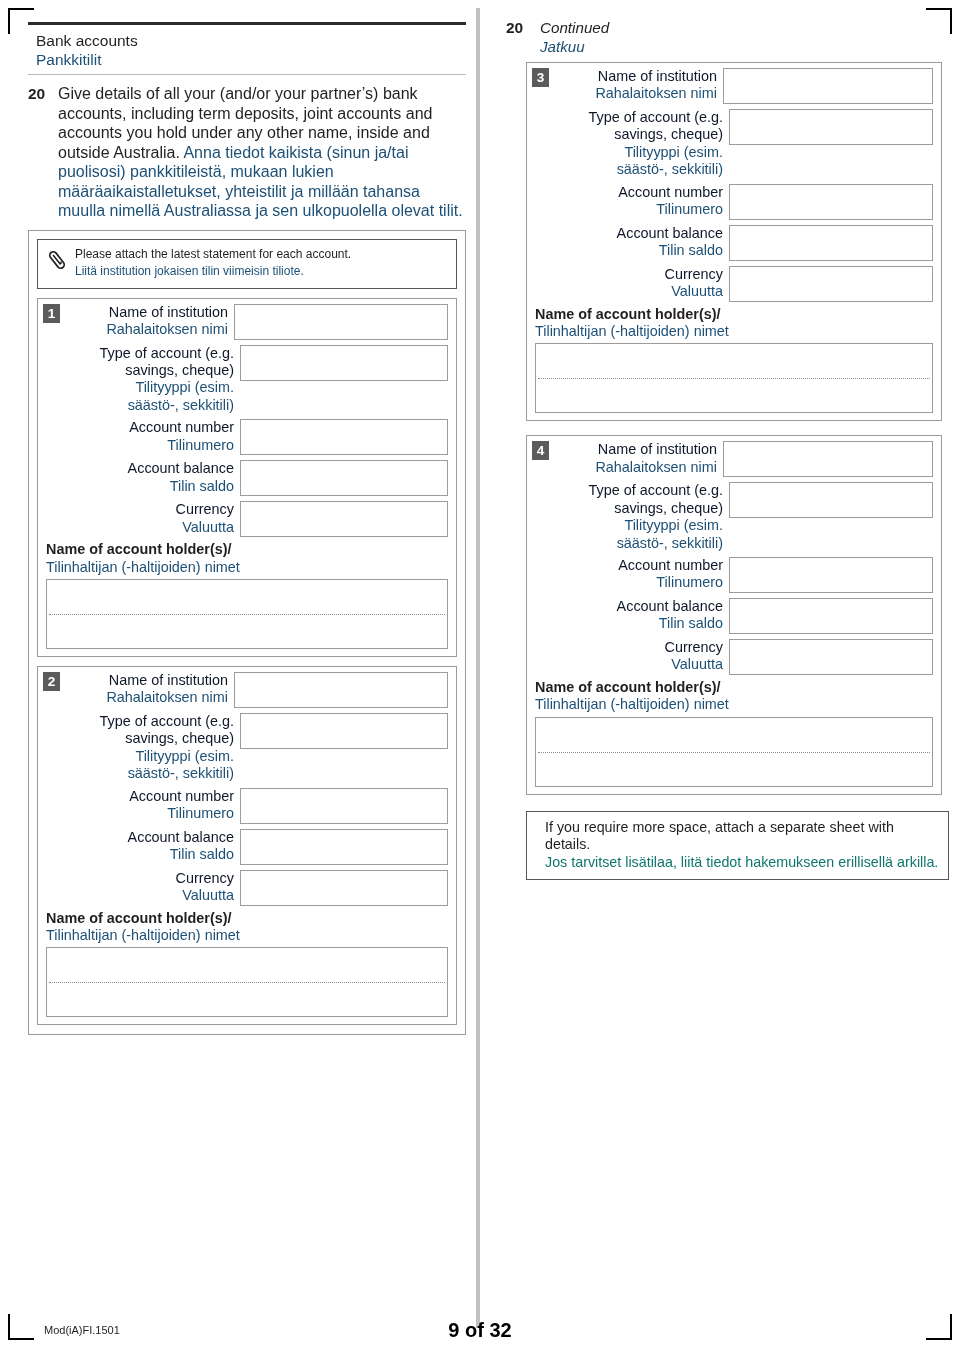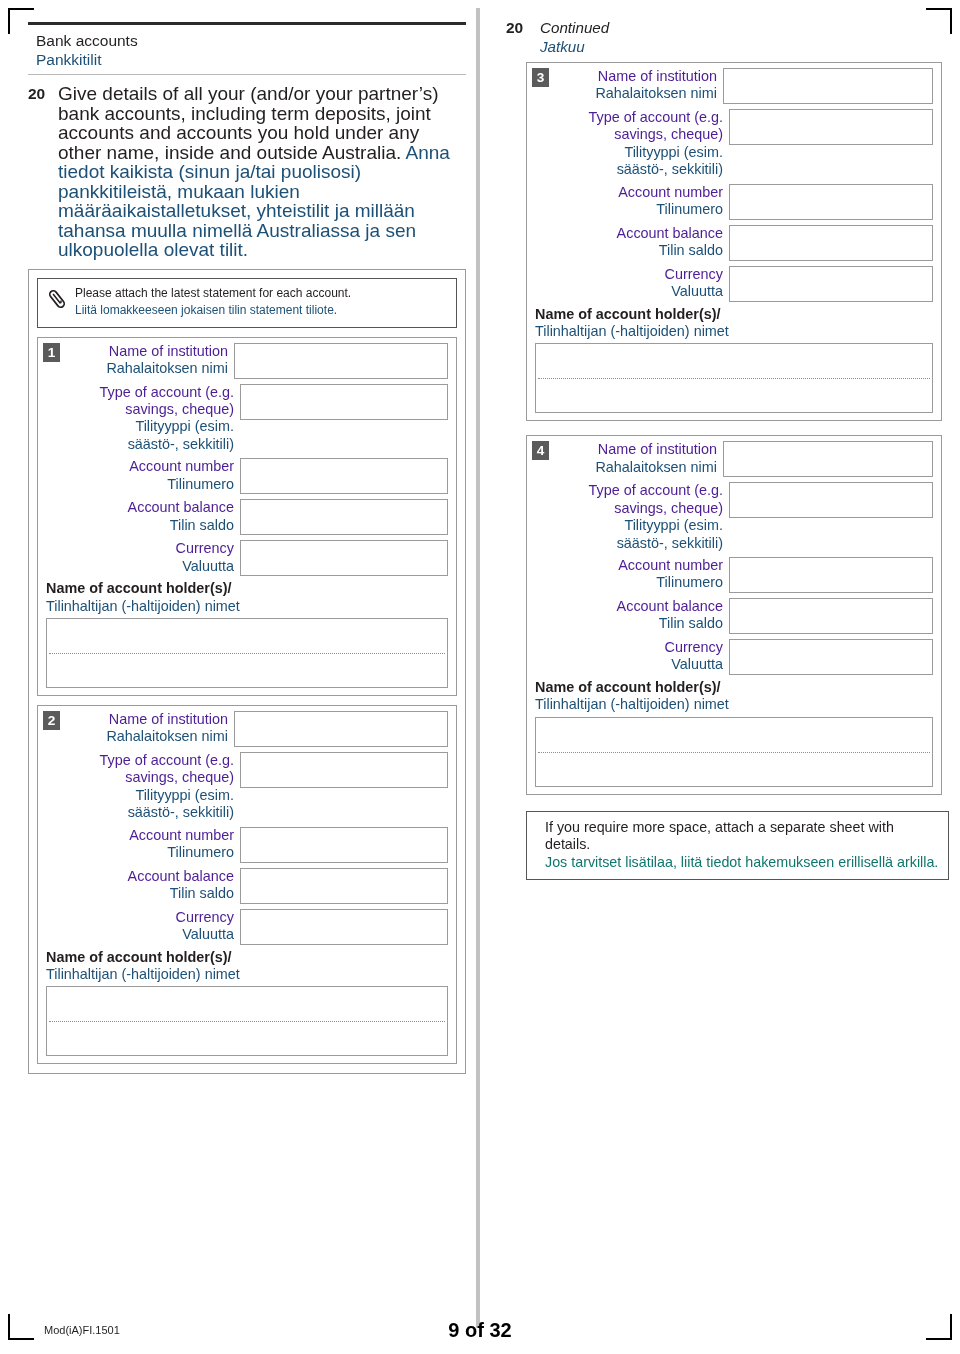--- a/index.html
+++ b/index.html
@@ -35,21 +35,21 @@
   
   .rule-thick{height:3px;background:#2b2b2b;width:100%;}
   .rule-thin{height:1px;background:#b9b9b9;width:100%;}
   .sec-head{padding:6px 0 5px 8px;}
   .sec-head .en{font-size:15.5px;line-height:19px;color:#231f20;}
   .sec-head .fi{font-size:15.5px;line-height:19px;color:#1d5076;}
 
   
   .qblock{display:flex;margin-top:9px;}
   .qnum{font-size:15.5px;font-weight:bold;width:30px;flex:0 0 30px;line-height:19.5px;color:#231f20;}
-  .qtext{flex:1 1 auto;font-size:19px;line-height:19.5px;}
+  .qtext{flex:1 1 auto;font-size:16px;line-height:19.5px;}
   .qtext .en{color:#231f20;}
   .qtext .fi{color:#1d5076;}
 
   
   .cont{display:flex;margin:0 0 6px 6px;}
   .cont .num{font-size:15.5px;font-weight:bold;width:34px;flex:0 0 34px;line-height:19px;}
   .cont .txt{font-size:15.2px;line-height:19px;font-style:italic;}
   .cont .txt .en{color:#231f20;display:block;}
   .cont .txt .fi{color:#1d5076;display:block;}
 
@@ -65,21 +65,21 @@
 
   
   .acct{border:1px solid #9b9b9b;padding:0 0 7px 0;margin-bottom:9px;position:relative;}
   .acct:last-child{margin-bottom:0;}
   .row{display:flex;align-items:flex-start;margin-top:5px;}
   .row:first-child{margin-top:4px;}
   .lbl{
     flex:0 0 auto;width:196px;text-align:right;padding-right:6px;
     font-size:14.4px;line-height:17.4px;
   }
-  .lbl .en{color:#4c1d95;display:block;}
+  .lbl .en{color:#0f172a;display:block;}
   .lbl .fi{color:#1d5076;display:block;}
   .fld{flex:1 1 auto;border:1px solid #9b9b9b;background:#fff;height:34px;margin-right:8px;}
   .marker{
     position:absolute;left:5px;top:5px;width:17px;height:19px;background:#5b5b5b;
     color:#fff;font-size:13.6px;font-weight:bold;line-height:19px;text-align:center;
   }
   .row.first .lbl{padding-left:24px;width:196px;box-sizing:border-box;}
 
   
   .holder-lbl{font-size:14.4px;line-height:17.4px;padding:4px 0 2px 8px;}
@@ -145,21 +145,21 @@
           <svg width="24" height="24" viewBox="0 0 24 24">
             <g transform="rotate(-38 12 12)">
               <rect x="8.5" y="2.5" width="7" height="19" rx="3.5" ry="3.5" fill="none" stroke="#231f20" stroke-width="1.7"></rect>
               <path d="M12 5.6 V 17.4" fill="none" stroke="#231f20" stroke-width="1.5"></path>
               <path d="M12 17.4 a1.9 1.9 0 0 0 1.9 -1.9" fill="none" stroke="#231f20" stroke-width="1.5"></path>
             </g>
           </svg>
         </div>
         <div class="note-txt">
           <div class="en">Please attach the latest statement for each account.</div>
-          <div class="fi">Liitä lomakkeeseen jokaisen tilin statement tiliote.</div>
+          <div class="fi">Liitä institution jokaisen tilin viimeisin tiliote.</div>
         </div>
       </div>
 
       <div class="acct">
         <div class="marker">1</div>
         <div class="row first">
           <div class="lbl">
             <span class="en">Name of institution</span>
             <span class="fi">Rahalaitoksen nimi</span>
           </div>

